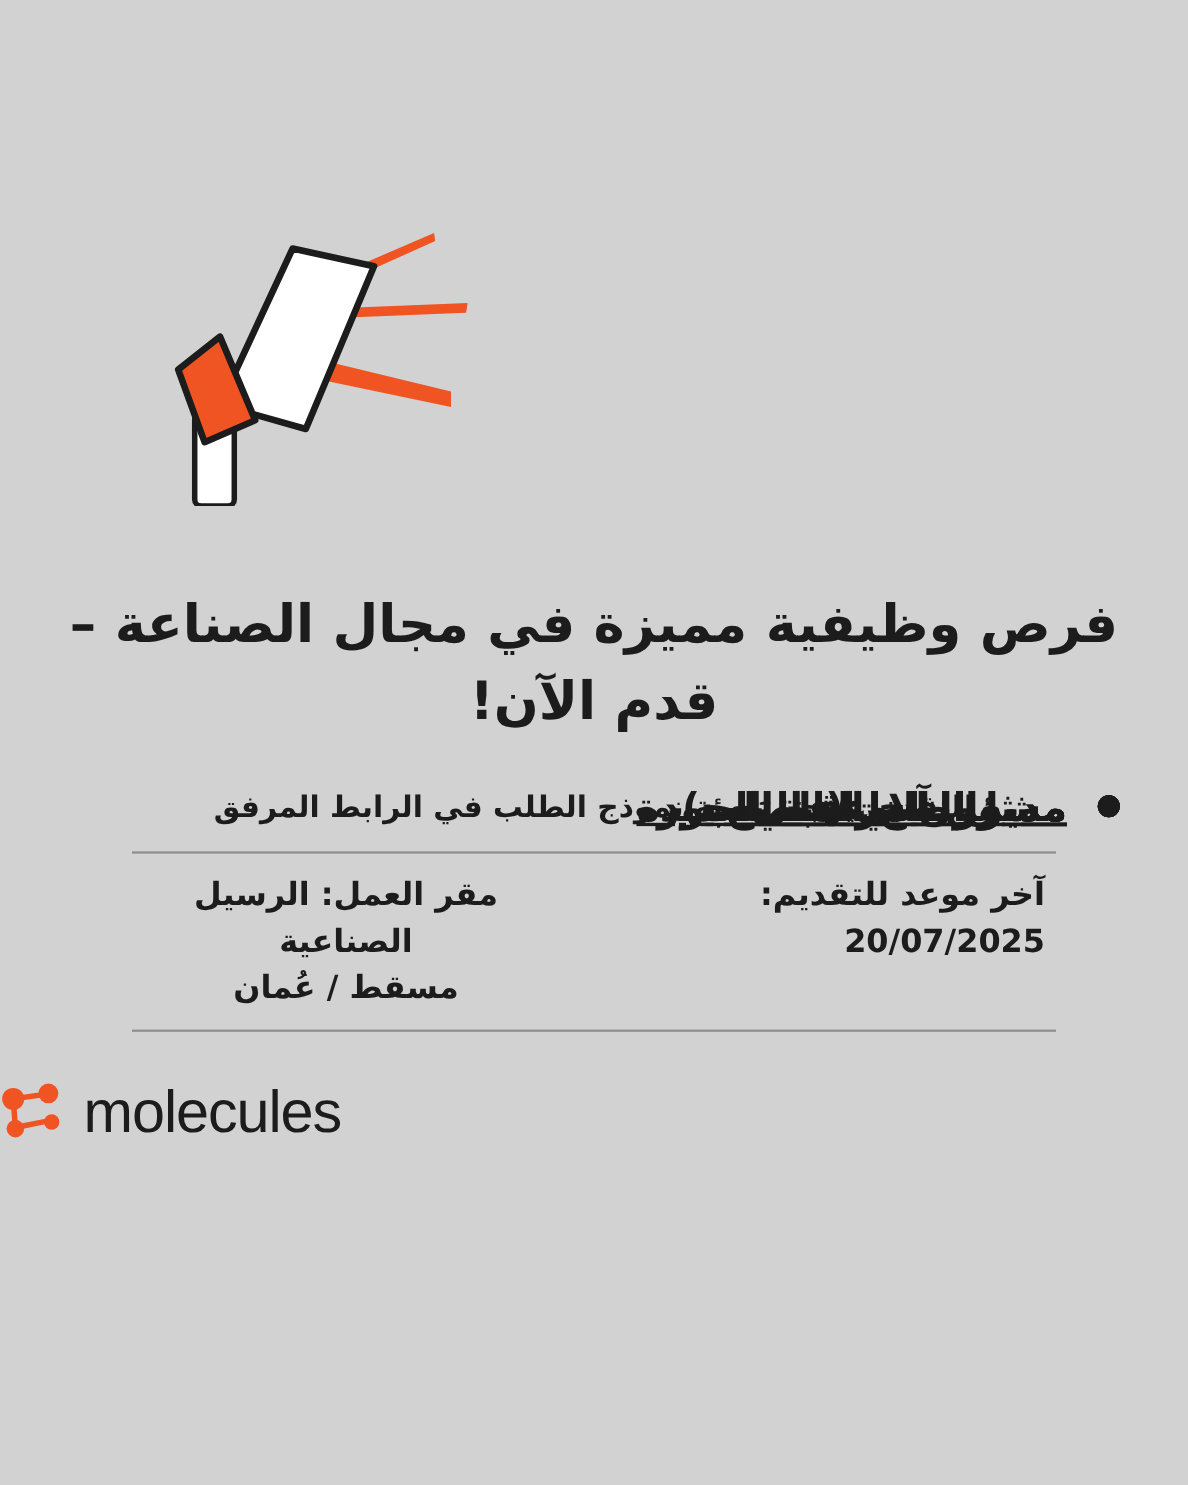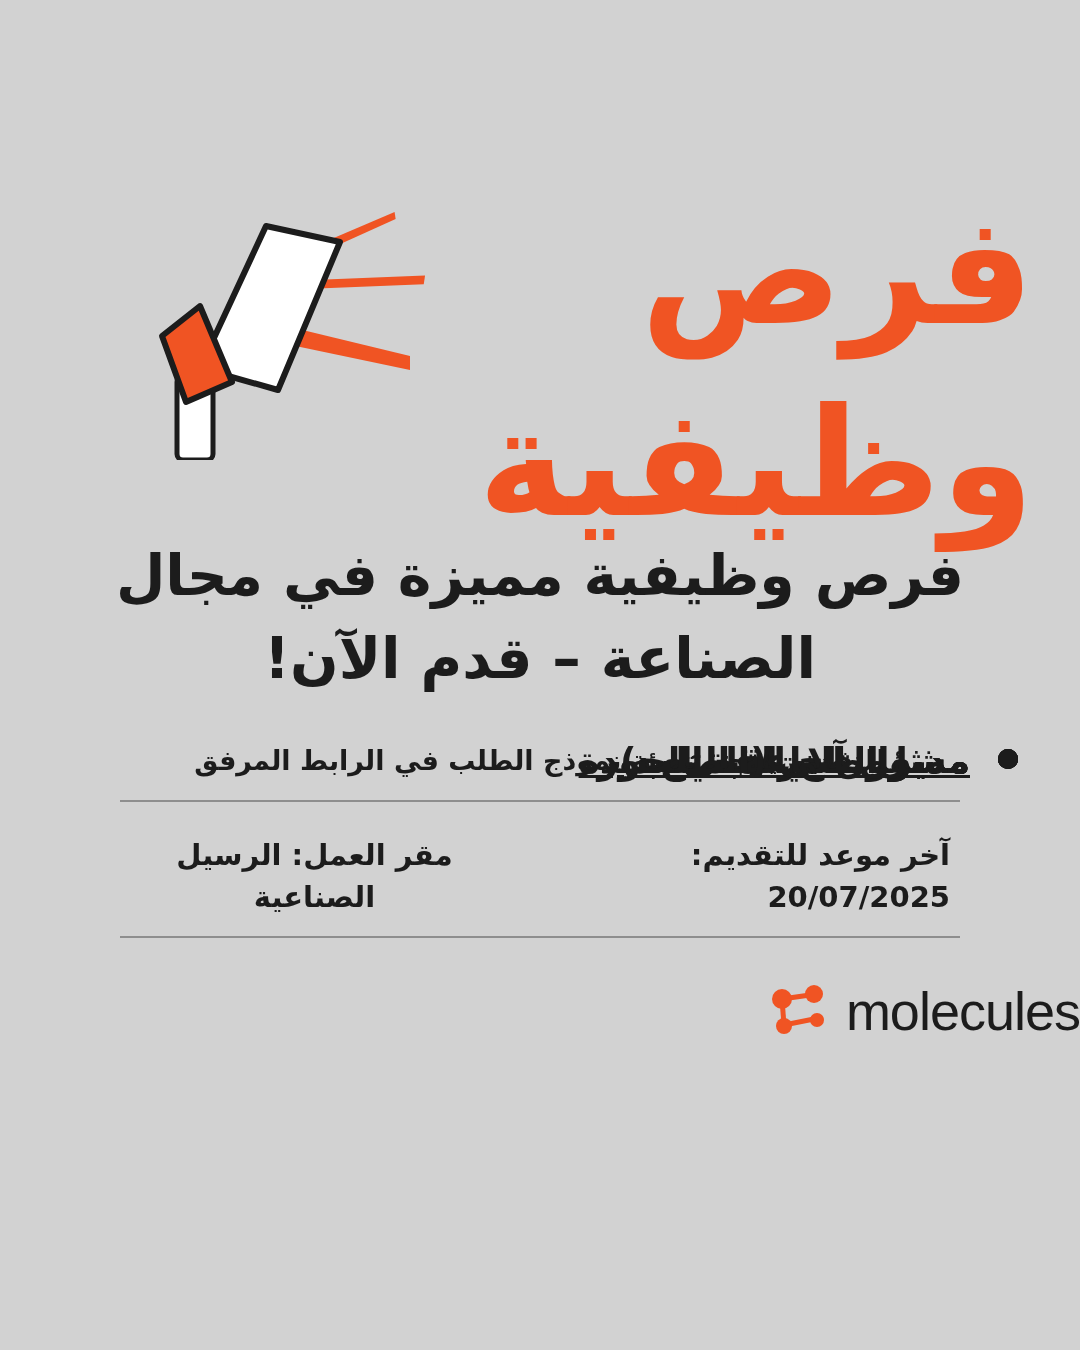--- a/index.html
+++ b/index.html
@@ -42,21 +42,21 @@
     line-height: 1.28;
     font-weight: 700;
     letter-spacing: -1px;
   }
 
   
   .subtitle {
     margin: 14px 55px 0 55px;
     text-align: center;
     color: #1c1c1c;
-    font-size: 57px;
+    font-size: 48px;
     line-height: 1.45;
     font-weight: 700;
   }
 
   
   .jobs {
     margin: 44px 0 0 0;
     padding: 0;
     list-style: none;
     text-align: right;
@@ -102,40 +102,40 @@
   .rule {
     height: 2px;
     background: #8e8e8e;
     margin: 22px 120px 0 120px;
   }
   .info-row {
     display: flex;
     flex-direction: row-reverse;
     justify-content: space-between;
     align-items: flex-start;
-    margin: 32px 130px 0 130px;
+    margin: 16px 130px 0 130px;
     direction: rtl;
   }
   .info-col {
     text-align: center;
     color: #1c1c1c;
     font-size: 29px;
     line-height: 1.45;
     font-weight: 600;
     width: 45%;
   }
   .info-col.left { text-align: right; }
   .rule.bottom { margin-top: 18px; }
 
   
   .brand {
     margin-top: 42px;
     display: flex;
     align-items: center;
-    justify-content: flex-end;
+    justify-content: flex-start;
     gap: 14px;
     direction: ltr;
   }
   .brand-mark { width: 62px; height: 56px; }
   .brand-name {
     font-size: 54px;
     color: #1c1c1c;
     font-weight: 400;
     letter-spacing: -1px;
     font-family: "Liberation Sans", sans-serif;
@@ -156,24 +156,20 @@
         <polygon points="216,196 340,226 340,240 216,214" fill="#f05423"></polygon>
 
         <rect x="107" y="246" width="36" height="84" rx="6" fill="#ffffff" stroke="#1c1c1c" stroke-width="5"></rect>
 
         <path d="M196,96 L270,112 L208,260 L130,238 Z" fill="#ffffff" stroke="#1c1c1c" stroke-width="6" stroke-linejoin="round"></path>
 
         <path d="M130,176 L92,206 L116,272 L162,252 Z" fill="#f05423" stroke="#1c1c1c" stroke-width="6" stroke-linejoin="round"></path>
       </svg>
     </div>
 
-    <div class="headline">
-      <div>فرص</div>
-      <div>وظيفية</div>
-    </div>
   </div>
 
   <div class="subtitle">فرص وظيفية مميزة في مجال الصناعة – قدم الآن!</div>
 
   <ul class="jobs">
     <li>
       <span class="bullet"></span>
       <span class="txt">مدير إنتاج المصنع</span>
     </li>
     <li>
@@ -193,20 +189,21 @@
       <span class="txt">ممثل طبي (الطلب)</span>
     </li>
   </ul>
 
   <div class="apply-note">للتقديم يرجى تعبئة نموذج الطلب في الرابط المرفق</div>
 
   <div class="rule"></div>
   <div class="info-row">
     <div class="info-col">
       <div>مقر العمل: الرسيل الصناعية</div>
+      <div>مسقط / عُمان</div>
     </div>
     <div class="info-col left">
       <div>آخر  موعد للتقديم:</div>
       <div>20/07/2025</div>
     </div>
   </div>
   <div class="rule bottom"></div>
 
   <div class="brand">
     <div class="brand-mark">

